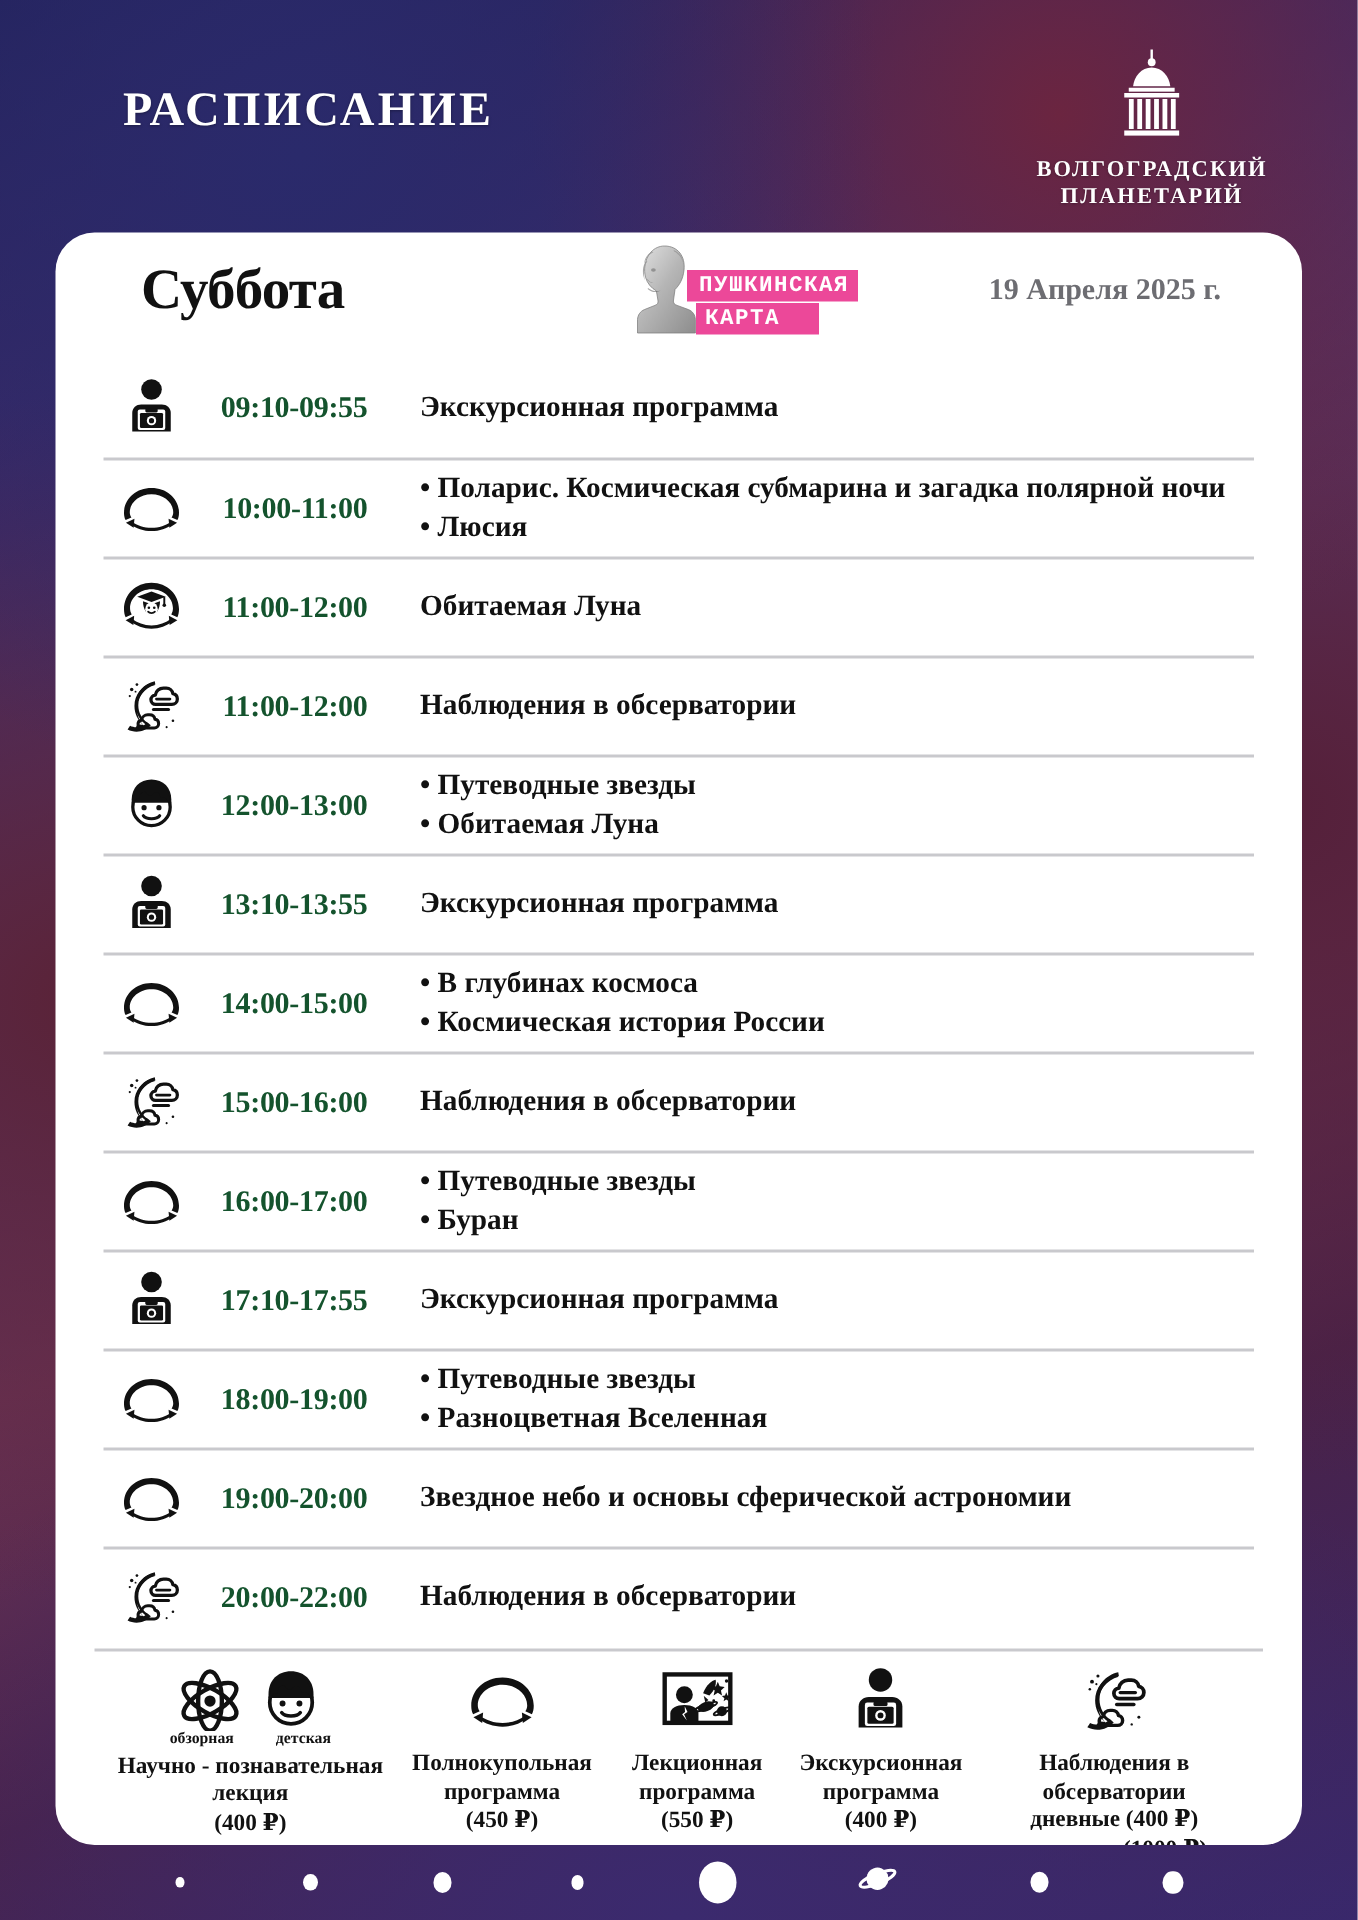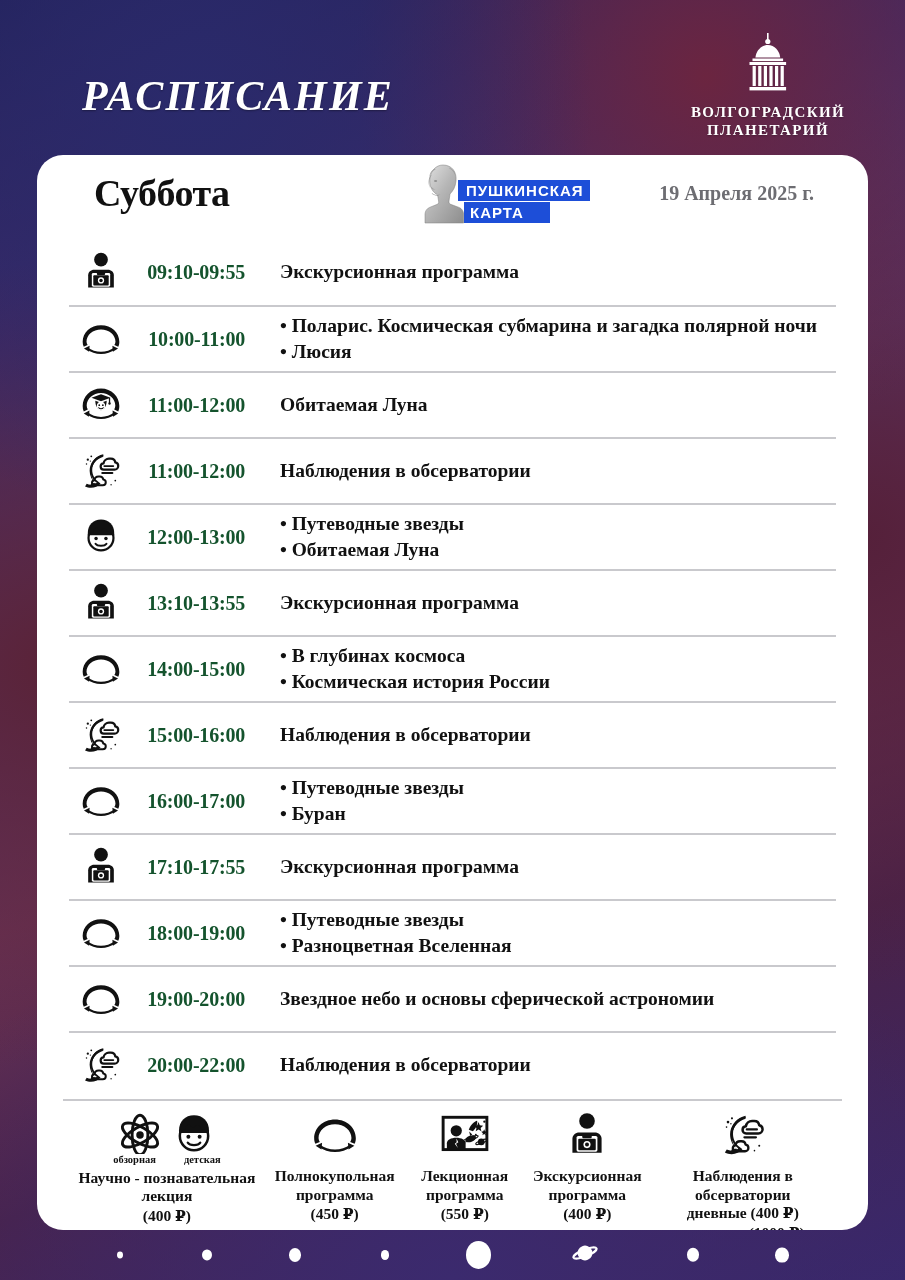--- a/index.html
+++ b/index.html
@@ -27,28 +27,27 @@
   .header {
     position: absolute;
     top: 0; left: 0;
     width: 905px;
     height: 155px;
   }
 
   .poster-title {
     position: absolute;
     left: 82px;
-    top: 75px;
-    font-size: 42px;
+    top: 56px;
+    font-size: 32px;
     font-weight: bold;
     color: #ffffff;
     letter-spacing: 2.2px;
     line-height: 1;
     text-shadow: 0 1px 2px rgba(0,0,0,0.35);
-    font-style: italic;
   }
 
   .brand {
     position: absolute;
     right: 42px;
     top: 32px;
     width: 190px;
     text-align: center;
     color: #ffffff;
   }
@@ -95,23 +94,23 @@
     display: flex;
     align-items: flex-end;
     height: 62px;
   }
   .pushkin-bust { display: block; }
   .pushkin-labels {
     margin-left: -6px;
     margin-bottom: 5px;
   }
   .pk-line {
-    background: #1d4ed8;
+    background: #ec4899;
     color: #ffffff;
-    font-family: Liberation Sans, sans-serif;
+    font-family: Liberation Mono, monospace;
     font-weight: bold;
     display: inline-block;
     letter-spacing: 1px;
   }
   .pk-line1 { font-size: 15px; padding: 2px 6px 2px 8px; }
   .pk-line2 { font-size: 15px; padding: 2px 26px 2px 6px; margin-top: 1px; margin-left: 6px; }
 
   .card-date {
     position: absolute;
     right: 28px;

